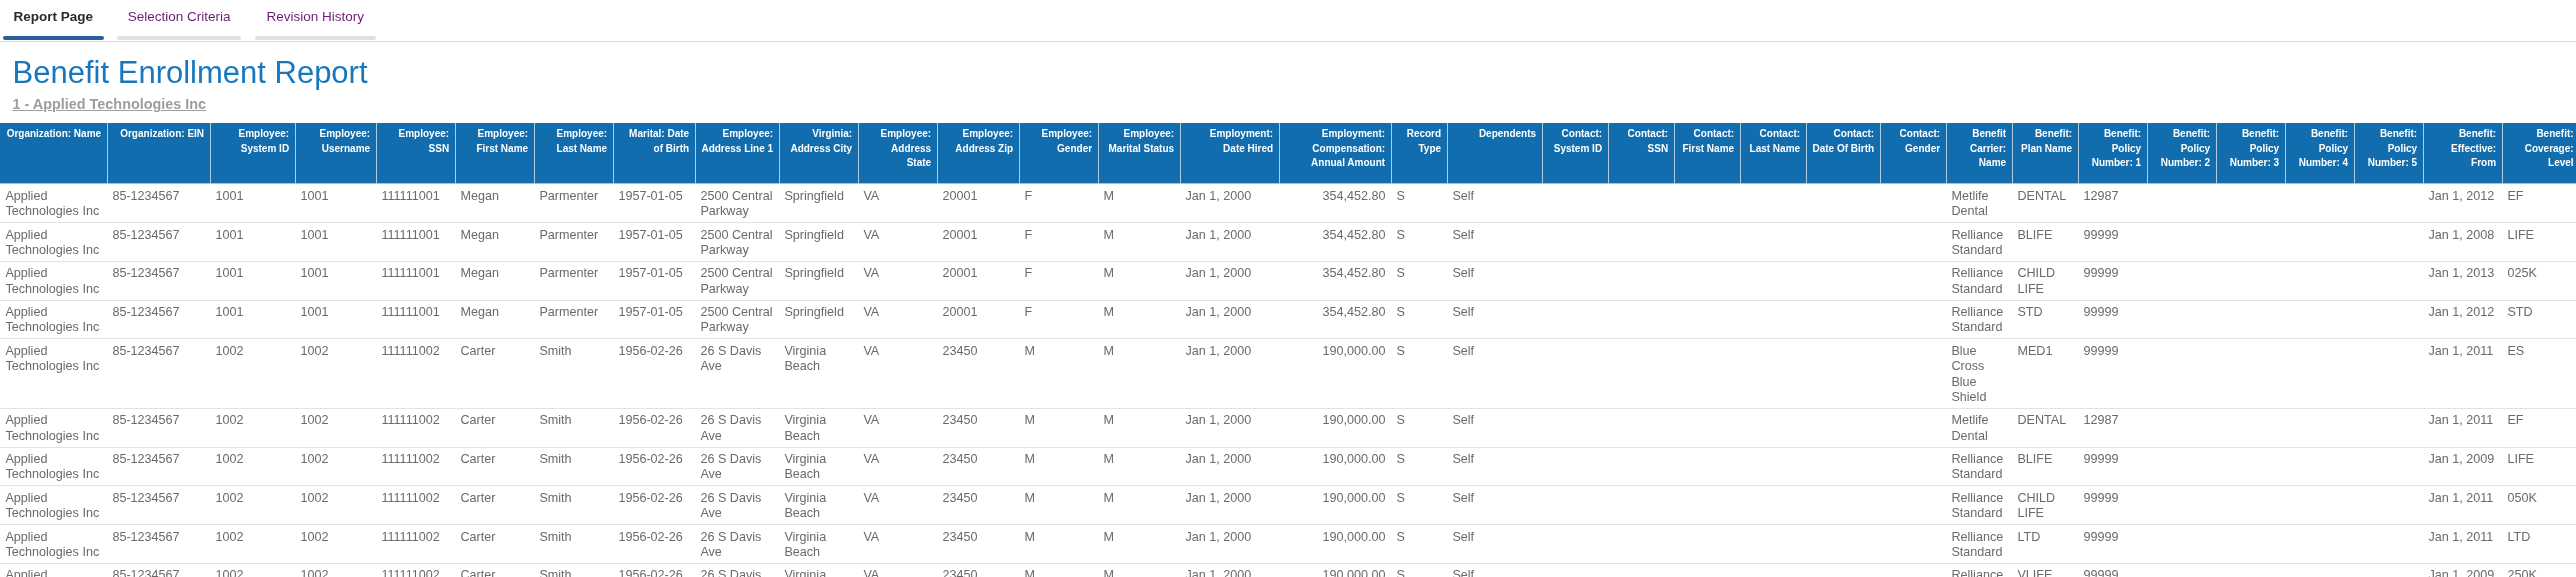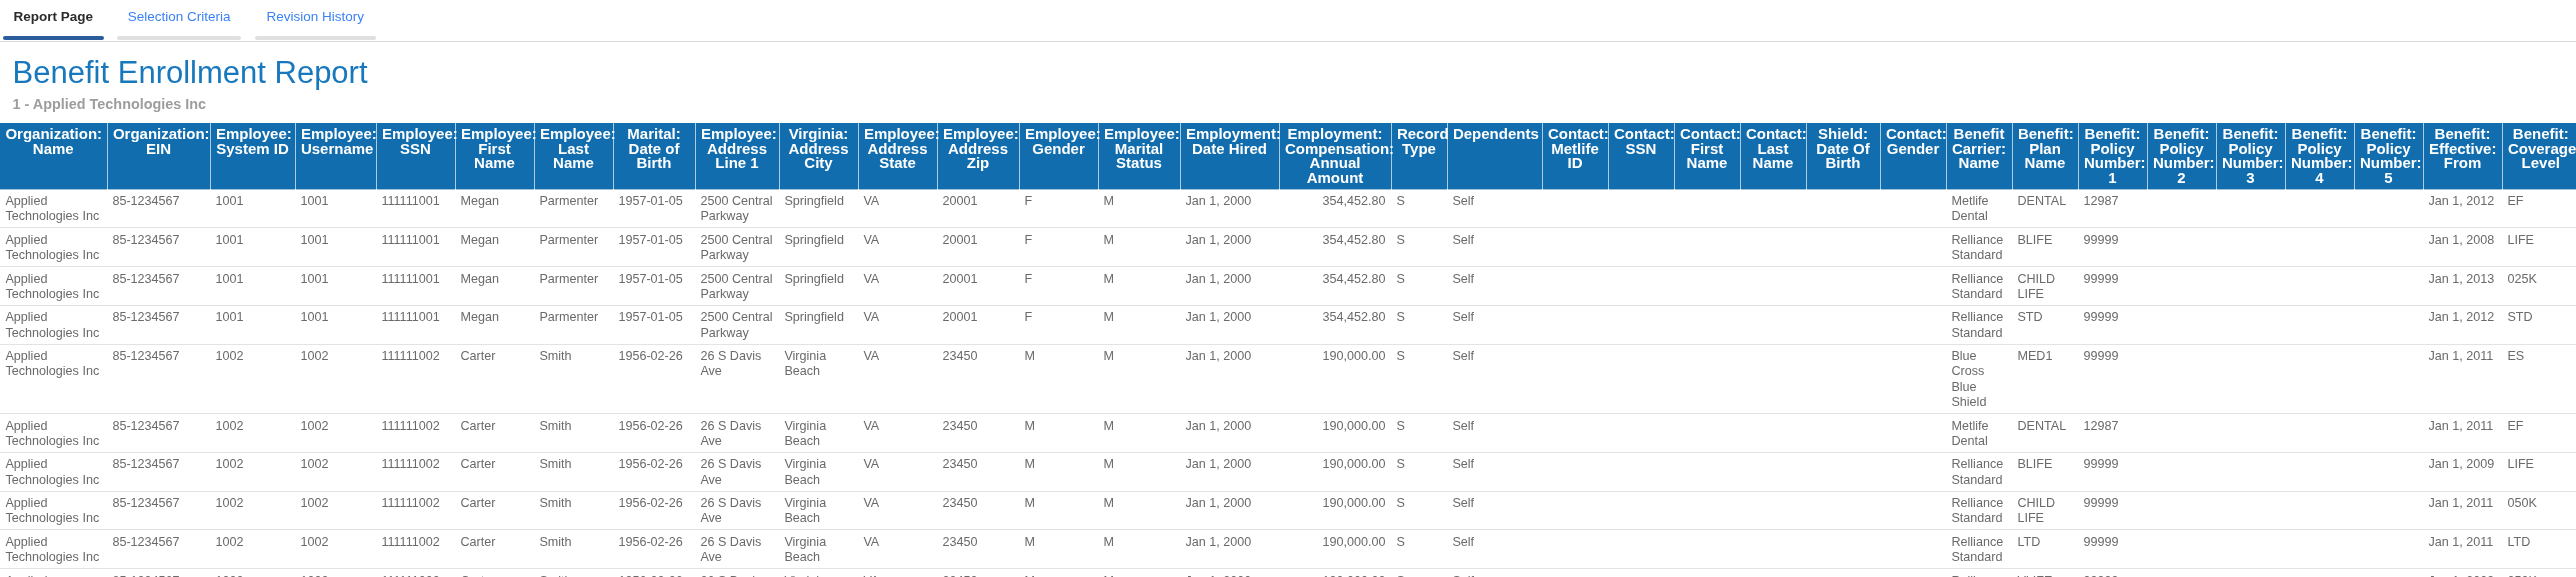--- a/index.html
+++ b/index.html
@@ -7,37 +7,37 @@
     font-family: "Liberation Sans", sans-serif; }
 
   
   .tabbar { display: flex; align-items: stretch; height: 42px; padding-left: 2.7px;
     border-bottom: 0.9px solid #d9d9d9; }
   .tab { position: relative; display: flex; align-items: center; justify-content: center;
     cursor: pointer; }
   .tab-1 { width: 101px; margin-right: 13.5px; }
   .tab-2 { width: 124px; margin-right: 13.5px; }
   .tab-3 { width: 121px; justify-content: center; }
-  .tab .tab-label { font-size: 13.5px; color: #3b82f6; padding-bottom: 7.2px; }
+  .tab .tab-label { font-size: 13.5px; color: #701a75; padding-bottom: 7.2px; }
   .tab.active .tab-label { color: #2b2b2b; font-weight: bold; }
   .tab .bar { position: absolute; left: 0; right: 0; bottom: 0.9px; height: 4.5px;
     border-radius: 2.7px; background: #e0e0e0; }
   .tab.active .bar { background: #2b5d9d; }
 
   
   .page-title { margin: 12.6px 0 5.4px 12.6px; font-size: 31px; font-weight: 400;
     color: #1878be; letter-spacing: 0; }
   .page-subtitle { margin: 3.6px 0 10.8px 12.6px; font-size: 14.4px; font-weight: bold;
-    color: #9d9d9d; }
+    color: #9d9d9d; text-decoration: underline; }
 
   
   table.report { border-collapse: collapse; table-layout: fixed; width: 2576px; }
   table.report th {
-    background: #116dae; color: #ffffff; font-size: 15px; font-weight: bold;
-    text-align: center; vertical-align: top; line-height: 14.4px;
+    background: #116dae; color: #ffffff; font-size: 10px; font-weight: bold;
+    text-align: right; vertical-align: top; line-height: 14.4px;
     padding: 4.5px 5.4px 3.6px 5.4px; height: 61px;
     border-right: 0.9px solid rgba(255,255,255,0.65);
   }
   table.report th:last-child { border-right: none; }
   table.report td {
     color: #6a6a6a; font-size: 12.6px; line-height: 15.3px; vertical-align: top;
     text-align: left; padding: 4.5px 5.4px 2.7px 5.4px; height: 37px;
     overflow: hidden; word-wrap: break-word;
   }
   table.report tbody tr { border-top: 0.9px solid #e3e3e3; }
@@ -115,25 +115,25 @@
         <th>Employee: Address Line 1</th>
         <th>Virginia: Address City</th>
         <th>Employee: Address State</th>
         <th>Employee: Address Zip</th>
         <th>Employee: Gender</th>
         <th>Employee: Marital Status</th>
         <th>Employment: Date Hired</th>
         <th>Employment: Compensation: Annual Amount</th>
         <th>Record Type</th>
         <th>Dependents</th>
-        <th>Contact: Metlife ID</th>
+        <th>Contact: System ID</th>
         <th>Contact: SSN</th>
         <th>Contact: First Name</th>
         <th>Contact: Last Name</th>
-        <th>Shield: Date Of Birth</th>
+        <th>Contact: Date Of Birth</th>
         <th>Contact: Gender</th>
         <th>Benefit Carrier: Name</th>
         <th>Benefit: Plan Name</th>
         <th>Benefit: Policy Number: 1</th>
         <th>Benefit: Policy Number: 2</th>
         <th>Benefit: Policy Number: 3</th>
         <th>Benefit: Policy Number: 4</th>
         <th>Benefit: Policy Number: 5</th>
         <th>Benefit: Effective: From</th>
         <th>Benefit: Coverage: Level</th>

